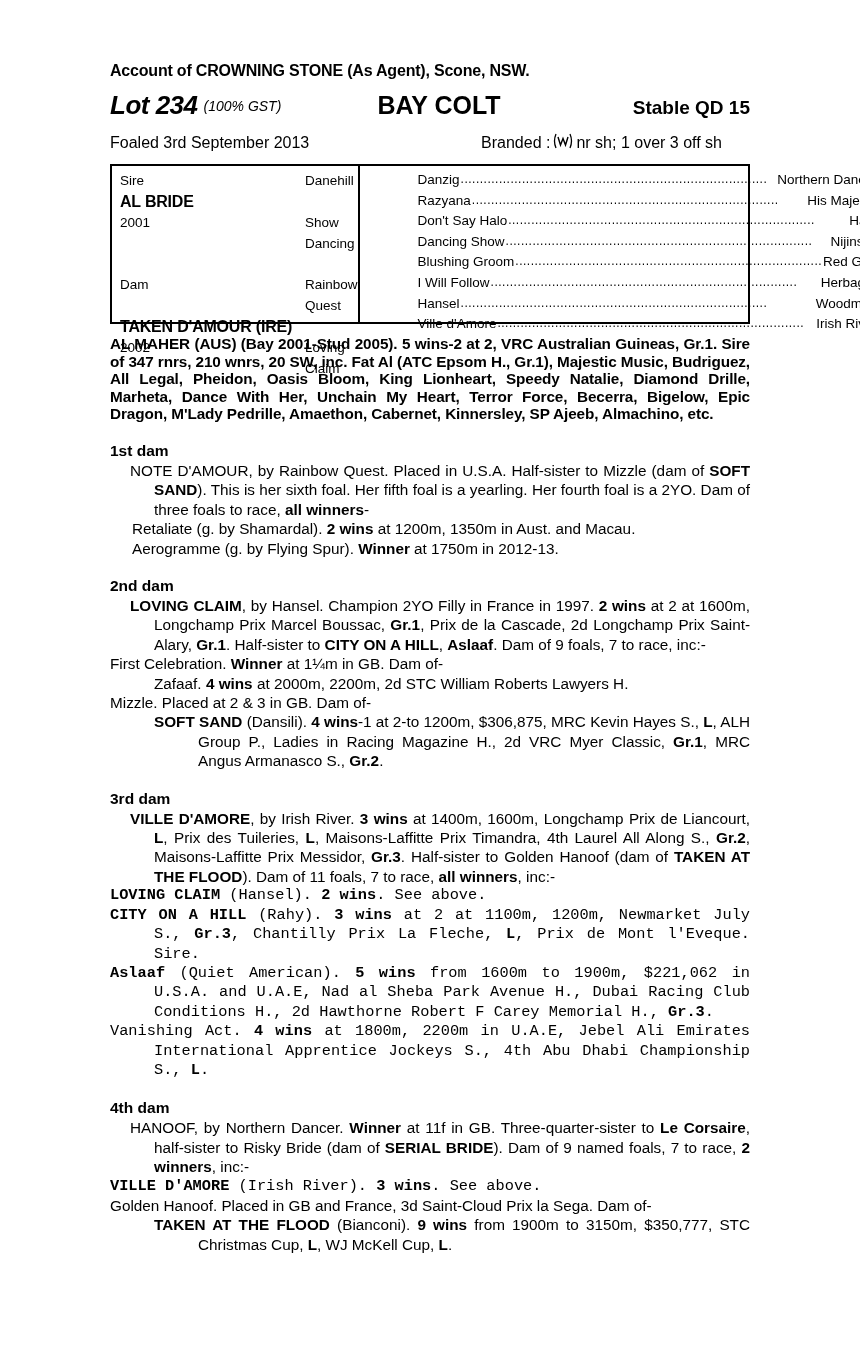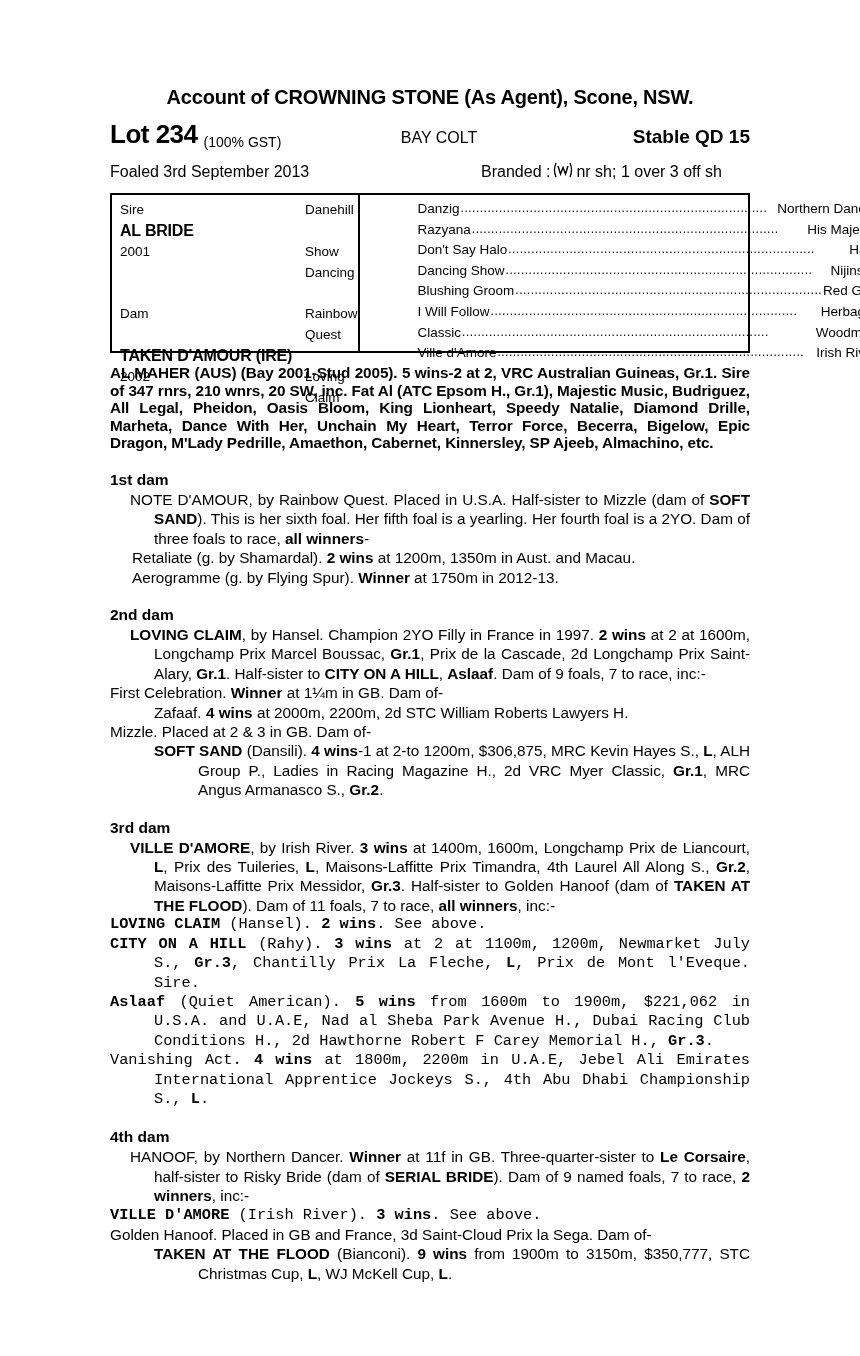--- a/index.html
+++ b/index.html
@@ -6,35 +6,34 @@
   body {
     width:860px; height:1356px;
     font-family:"Liberation Sans", sans-serif;
     color:#000;
     -webkit-font-smoothing:antialiased;
   }
   .page { position:relative; width:860px; height:1356px; box-sizing:border-box; padding:0 110px; }
 
   
   .account {
-    text-align:center;
     font-weight:bold;
-    font-size:20px;
+    font-size:16px;
     letter-spacing:-0.2px;
-    padding-top:86px;
+    padding-top:62px;
     font-family:"Liberation Sans", sans-serif;
   }
   .lotline {
     display:flex; align-items:baseline; justify-content:space-between;
     margin-top:10px;
   }
-  .lot-left { display:flex; align-items:flex-end; white-space:nowrap; }
+  .lot-left { display:flex; align-items:center; white-space:nowrap;font-style:italic; }
   .lot-num { font-size:26px; font-weight:bold; letter-spacing:-0.5px; }
   .gst { font-size:14px; margin-left:6px; }
-  .colour { font-size:16px; font-weight:normal; letter-spacing:0px; position:relative; left:-18px;}
+  .colour { font-size:25px; font-weight:bold; letter-spacing:0px; position:relative; left:-18px;}
   .stable { font-size:19px; font-weight:bold; white-space:nowrap; }
 
   .foaledline {
     display:flex; justify-content:space-between; align-items:baseline;
     margin-top:9px; font-size:16px;
   }
   .branded { display:flex; align-items:baseline; white-space:nowrap; position:relative; left:-28px; }
   .brandmark { display:inline-block; width:22px; height:18px; position:relative; top:2px; margin:0 2px; }
 
   
@@ -165,21 +164,21 @@
           <span class="n1">Blushing Groom</span>
           <span class="dots">................................................................................</span>
           <span class="n2">Red God</span>
         </div>
         <div class="gp">
           <span class="n1">I Will Follow</span>
           <span class="dots">................................................................................</span>
           <span class="n2">Herbager</span>
         </div>
         <div class="gp">
-          <span class="n1">Classic</span>
+          <span class="n1">Hansel</span>
           <span class="dots">................................................................................</span>
           <span class="n2">Woodman</span>
         </div>
         <div class="gp">
           <span class="n1">Ville d'Amore</span>
           <span class="dots">................................................................................</span>
           <span class="n2">Irish River</span>
         </div>
       </div>
   </div>

